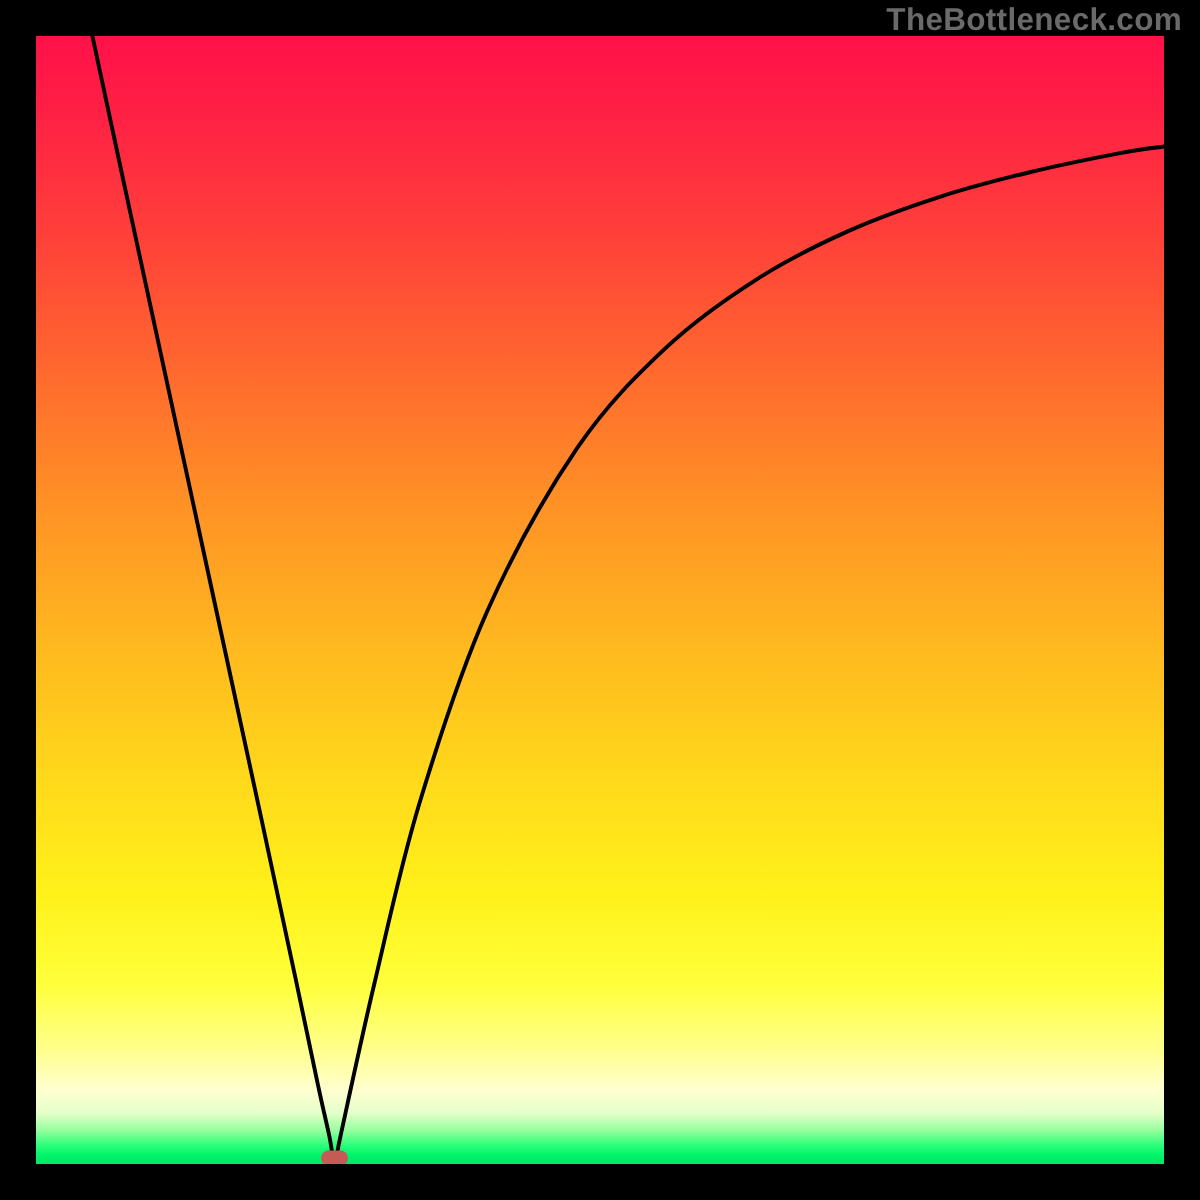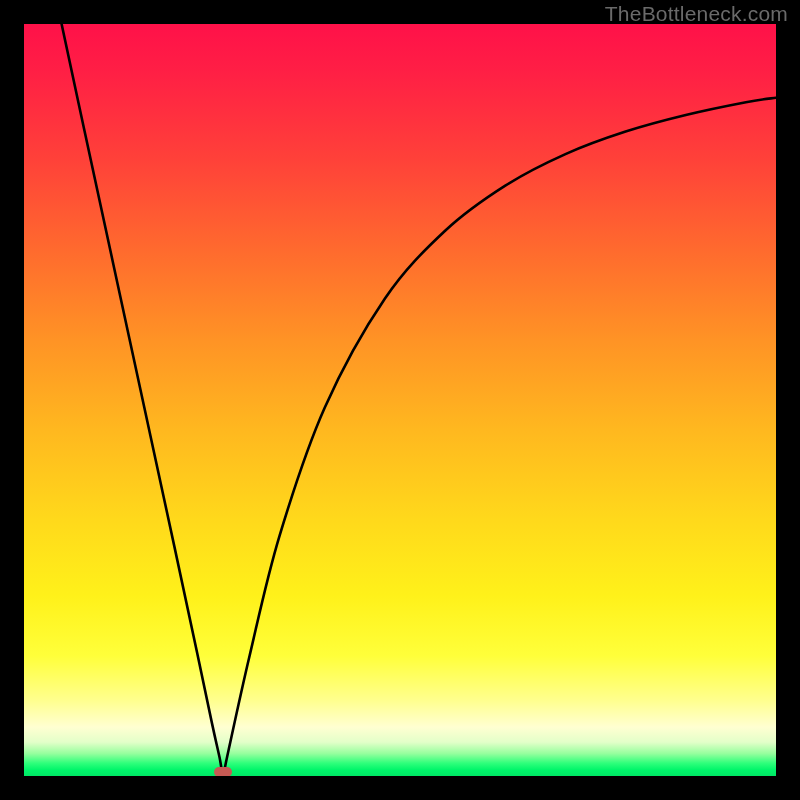--- a/index.html
+++ b/index.html
@@ -16,21 +16,21 @@
     width: 800px;
     height: 800px;
     background: #000;
   }
   .watermark {
     position: absolute;
     top: 2px;
     right: 12px;
     color: #6a6a6a;
     font-size: 21px;
-    font-weight: 400;
+    font-weight: 700;
     letter-spacing: 0.2px;
     z-index: 10;
   }
   .plot {
     position: absolute;
     left: 24px;
     top: 24px;
     width: 752px;
     height: 752px;
     background: #fff;

